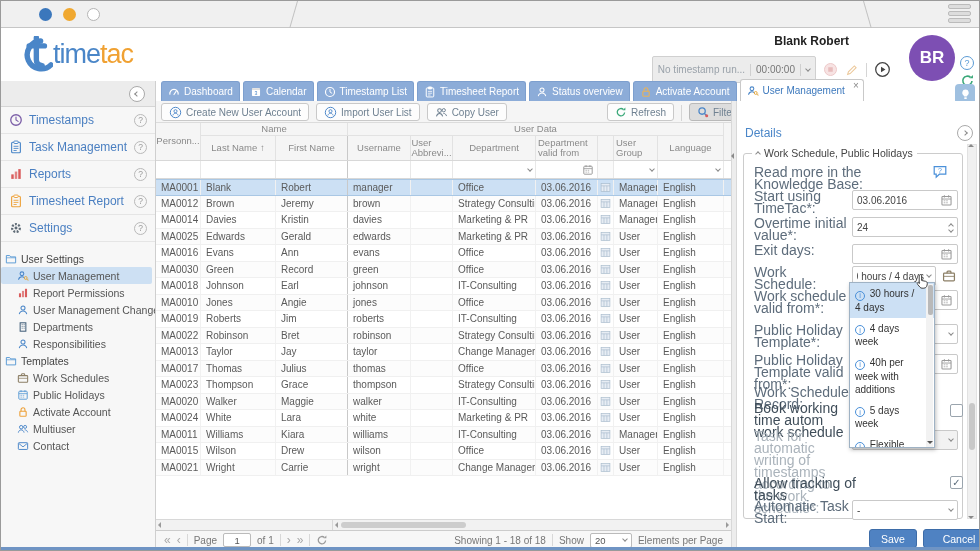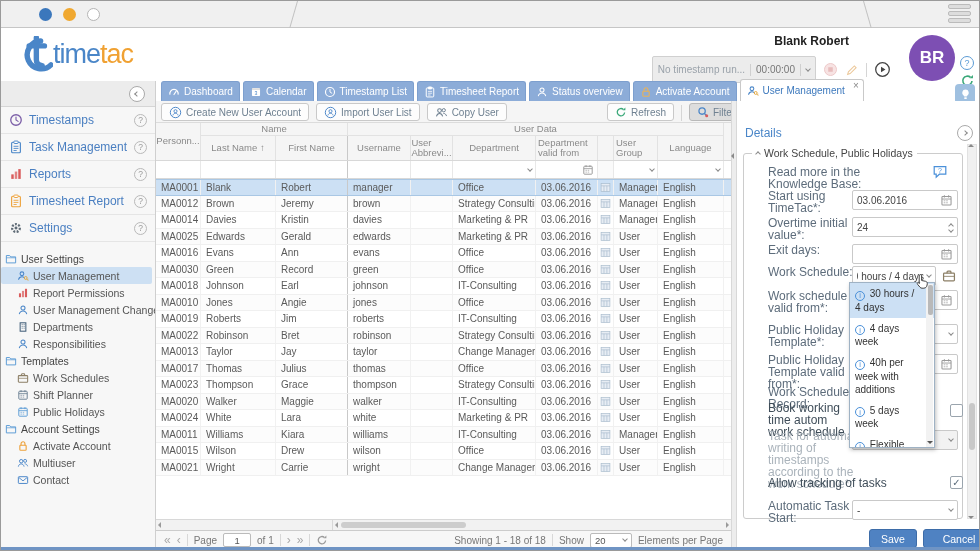--- a/index.html
+++ b/index.html
@@ -86,21 +86,21 @@
 .spacer{flex:1}
 
 .split{position:absolute;left:730px;top:100px;width:6px;bottom:3px;background:#ededed;border-left:1px solid #d8d8d8;border-right:1px solid #d8d8d8}
 
 .det{position:absolute;left:736px;top:100px;right:0;bottom:3px;background:#fff}
 .dtitle{position:absolute;left:8px;top:25px;font-size:12px;color:#4a86c8}
 .dcol{position:absolute;right:6px;top:24px}
 .fieldset{position:absolute;left:6px;top:52px;width:220px;height:366px;border:1px solid #ccc;border-radius:3px}
 .legend{position:absolute;left:8px;top:-7px;background:#fff;padding:0 4px;font-size:10.5px;color:#444;display:flex;align-items:center;gap:4px}
 .drow{position:absolute;left:0;width:100%}
-.dlabel{position:absolute;left:24px;width:98px;font-size:12px;color:#5d6c7b;line-height:12px}
+.dlabel{position:absolute;left:10px;width:98px;font-size:14px;color:#5d6c7b;line-height:12px}
 .dlabel.dis{color:#aab3bb}
 .dctl{position:absolute;left:108px;width:106px;height:20px;background:#fff;border:1px solid #c9c9c9;border-radius:2px;display:flex;align-items:center;padding:0 4px;font-size:10px;color:#444;gap:3px}
 .dctl.dis{background:#f2f2f2;color:#aaa}
 .dctl .v{flex:1;overflow:hidden;white-space:nowrap}
 .rtlclip{direction:rtl}
 .rtlclip span{unicode-bidi:isolate}
 .spin{display:flex;flex-direction:column;gap:2px;align-items:center}
 .cb{position:absolute;width:13px;height:13px;border:1px solid #9aa4ad;border-radius:2px;background:#fff;font-size:10px;color:#5a6b7a;display:flex;align-items:center;justify-content:center}
 .cb.on::after{content:"✓"}
 .chv{display:inline-block;width:5px;height:5px;border-right:1.3px solid #8a8a8a;border-bottom:1.3px solid #8a8a8a;flex:none}
@@ -486,47 +486,27 @@
               <rect x="1.8" y="4.8" width="12.4" height="8.8" rx="1" fill="none" stroke="#8c7f66" stroke-width="1.4"></rect>
               <path d="M5.8 4.8V3.4a1 1 0 0 1 1-1h2.4a1 1 0 0 1 1 1v1.4" fill="none" stroke="#8c7f66" stroke-width="1.4"></path>
               <path d="M1.8 8.4h12.4" stroke="#8c7f66" stroke-width="1"></path>
             </svg>
           </span>
           <span>Work Schedules</span>
         </div>
         <div class="titem">
           <span class="icn">
             <svg width="12" height="12" viewBox="0 0 16 16">
-              <rect x="2.4" y="3" width="11.2" height="10.6" rx="1" fill="none" stroke="#6b7f93" stroke-width="1.3"></rect>
-              <path d="M2.4 6.2h11.2" stroke="#6b7f93" stroke-width="1.1"></path>
-              <path d="M5.4 1.6v2.6M10.6 1.6v2.6" stroke="#6b7f93" stroke-width="1.3"></path>
-              <path d="M4.6 8.4h2M7.6 8.4h2M4.6 10.8h2M7.6 10.8h2" stroke="#6b7f93" stroke-width=".9"></path>
-            </svg>
-          </span>
-          <span>Shift Planner</span>
-        </div>
-        <div class="titem">
-          <span class="icn">
-            <svg width="12" height="12" viewBox="0 0 16 16">
               <rect x="2.4" y="3" width="11.2" height="10.6" rx="1" fill="none" stroke="#5b9bd5" stroke-width="1.3"></rect>
               <path d="M2.4 6.2h11.2" stroke="#5b9bd5" stroke-width="1.1"></path>
               <path d="M5.4 1.6v2.6M10.6 1.6v2.6" stroke="#5b9bd5" stroke-width="1.3"></path>
               <path d="M4.6 8.4h2M7.6 8.4h2M4.6 10.8h2M7.6 10.8h2" stroke="#5b9bd5" stroke-width=".9"></path>
             </svg>
           </span>
           <span>Public Holidays</span>
-        </div>
-        <div class="titem sec">
-          <span class="icn">
-            <svg width="12" height="12" viewBox="0 0 16 16">
-              <path d="M1.8 13.2V3.4h4.4l1.4 1.8h6.6v8z" fill="none" stroke="#5b9bd5" stroke-width="1.3"></path>
-              <path d="M1.8 6.4h12.4" stroke="#5b9bd5" stroke-width="1"></path>
-            </svg>
-          </span>
-          <span>Account Settings</span>
         </div>
         <div class="titem">
           <span class="icn">
             <svg width="12" height="12" viewBox="0 0 16 16">
               <rect x="3.8" y="7" width="8.4" height="6.6" rx="1" fill="none" stroke="#eda23c" stroke-width="1.5"></rect>
               <path d="M5.4 7V4.9a2.6 2.6 0 0 1 5.2 0V7" fill="none" stroke="#eda23c" stroke-width="1.5"></path>
             </svg>
           </span>
           <span>Activate Account</span>
         </div>

